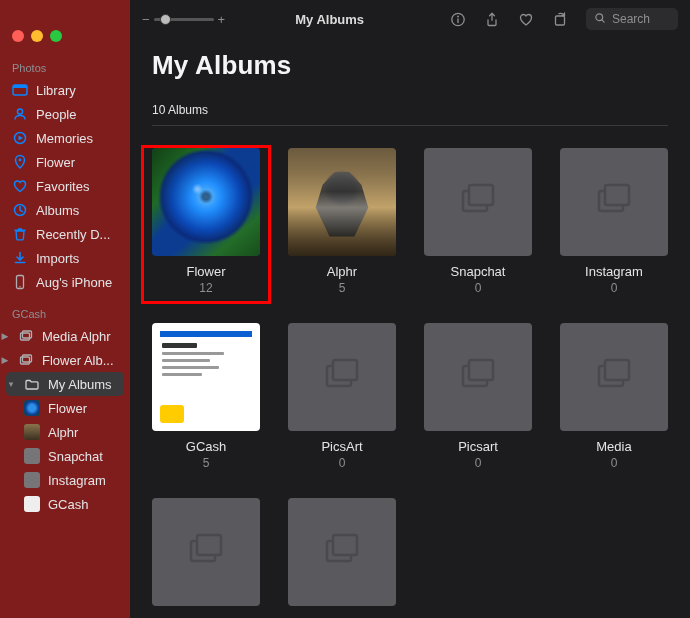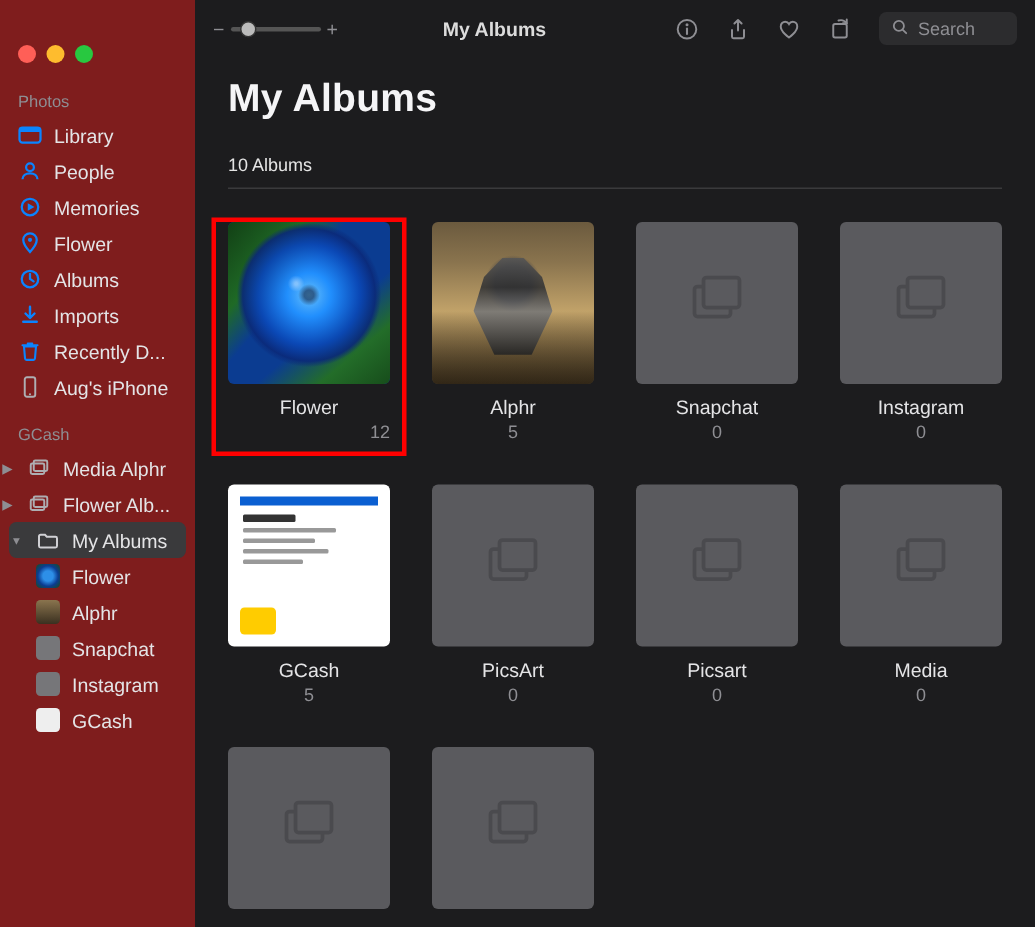--- a/index.html
+++ b/index.html
@@ -34,21 +34,21 @@
   .search .sic { color:#8e8e93; font-size:12px;}
   .main-header { padding: 12px 22px 0 22px; }
   .main-header h1 { color:#f5f5f7; font-size:26px; font-weight:700; letter-spacing:0.2px;}
   .main-header .sub { color:#e5e5e5; font-size:12px; margin-top:22px; padding-bottom:8px;}
   .divider { border-top:1px solid #3a3a3c; margin: 0 22px;}
   .grid { display:flex; flex-wrap:wrap; gap: 28px 28px; padding: 22px 0 0 22px; align-content:flex-start; overflow-y:auto;}
   .album { width: 108px; display:flex; flex-direction:column; align-items:center; }
   .thumb { width:108px; height:108px; border-radius:4px; background:#5a5a5e; overflow:hidden; position:relative; display:flex; align-items:center; justify-content:center;}
   .thumb.empty svg { opacity:.55; }
   .album .name { color:#e4e4e6; font-size:13px; margin-top:8px; text-align:center;}
-  .album .count { color:#8e8e93; font-size:12px; margin-top:2px; text-align:right;}
+  .album .count { color:#8e8e93; font-size:12px; margin-top:2px; text-align:center;}
   .hl-box { border:3px solid #ff0000; padding: 0 8px 6px 8px; margin:-3px -11px -9px -11px;}
 
   
   .rose { background: radial-gradient(circle at 50% 45%, #3bb7ff 0%, #1e7fe2 35%, #0b3c91 58%, #0b3c91 60%), #1a3a12; position:relative;}
   .rose::before { content:""; position:absolute; inset:0; background: radial-gradient(circle at 50% 45%, rgba(255,255,255,0.25) 0%, rgba(32,142,255,0.9) 18%, rgba(10,70,180,0.95) 42%, rgba(10,40,120,0.9) 55%, transparent 60%), linear-gradient(130deg, #124015 0%, #1f6a26 25%, transparent 40%), linear-gradient(-40deg, #174d1b 0%, #236d29 20%, transparent 38%);}
   .rose::after { content:""; position:absolute; inset:0; background: radial-gradient(circle at 50% 45%, rgba(0,0,30,0.5) 4%, transparent 9%), radial-gradient(circle at 42% 38%, rgba(255,255,255,0.4) 1%, transparent 6%);}
 
   
   .alphr { background: linear-gradient(180deg,#6b5a3e 0%, #8a744e 25%, #c1a269 55%, #5d4a2d 100%); position:relative;}
   .alphr::before { content:""; position:absolute; inset:0; background: radial-gradient(circle at 50% 38%, #2a2a2e 0%, #3a3a44 14%, transparent 22%), linear-gradient(180deg, transparent 55%, rgba(20,15,8,0.6) 100%);}
@@ -112,41 +112,49 @@
           <svg width="16" height="16" viewBox="0 0 16 16">
             <path d="M8 1.5c-2.5 0-4.5 2-4.5 4.4 0 3.3 4.5 8.1 4.5 8.1s4.5-4.8 4.5-8.1c0-2.4-2-4.4-4.5-4.4z" fill="none" stroke="#0a84ff" stroke-width="1.5"></path>
             <circle cx="8" cy="5.9" r="1.4" fill="#0a84ff"></circle>
           </svg>
         </span>
       <span>Flower</span>
     </div>
     <div class="sb-item">
       <span class="ic">
           <svg width="16" height="16" viewBox="0 0 16 16">
+            <path d="M8 13.5S2.5 9.7 2.5 6.1c0-1.8 1.4-3.1 3-3.1 1.1 0 2 .6 2.5 1.5.5-.9 1.4-1.5 2.5-1.5 1.6 0 3 1.3 3 3.1 0 3.6-5.5 7.4-5.5 7.4z" fill="none" stroke="#0a84ff" stroke-width="1.5"></path>
+          </svg>
+        </span>
+      <span>Favorites</span>
+    </div>
+    <div class="sb-item">
+      <span class="ic">
+          <svg width="16" height="16" viewBox="0 0 16 16">
             <circle cx="8" cy="8" r="5.5" fill="none" stroke="#0a84ff" stroke-width="1.5"></circle>
             <path d="M8 4.5V8l2.4 1.6" fill="none" stroke="#0a84ff" stroke-width="1.5" stroke-linecap="round"></path>
           </svg>
         </span>
       <span>Albums</span>
     </div>
     <div class="sb-item">
       <span class="ic">
           <svg width="16" height="16" viewBox="0 0 16 16">
+            <path d="M4 5h8l-.7 8a1 1 0 0 1-1 .9H5.7a1 1 0 0 1-1-.9L4 5zM3 4.2h10M6.5 3h3" fill="none" stroke="#0a84ff" stroke-width="1.4" stroke-linecap="round"></path>
+          </svg>
+        </span>
+      <span>Recently D...</span>
+    </div>
+    <div class="sb-item">
+      <span class="ic">
+          <svg width="16" height="16" viewBox="0 0 16 16">
             <path d="M8 2.5v7M5 7l3 3 3-3M3.5 12.5h9" fill="none" stroke="#0a84ff" stroke-width="1.6" stroke-linecap="round" stroke-linejoin="round"></path>
           </svg>
         </span>
       <span>Imports</span>
-    </div>
-    <div class="sb-item">
-      <span class="ic">
-          <svg width="16" height="16" viewBox="0 0 16 16">
-            <path d="M4 5h8l-.7 8a1 1 0 0 1-1 .9H5.7a1 1 0 0 1-1-.9L4 5zM3 4.2h10M6.5 3h3" fill="none" stroke="#0a84ff" stroke-width="1.4" stroke-linecap="round"></path>
-          </svg>
-        </span>
-      <span>Recently D...</span>
     </div>
 
     <div class="sb-item">
       <span class="ic" style="color:#aeaeb2">
           <svg width="16" height="16" viewBox="0 0 16 16">
             <rect x="4.5" y="1.5" width="7" height="13" rx="1.5" fill="none" stroke="#aeaeb2" stroke-width="1.3"></rect>
             <circle cx="8" cy="12.8" r=".7" fill="#aeaeb2"></circle>
           </svg>
         </span>
       <span>Aug's iPhone</span>

